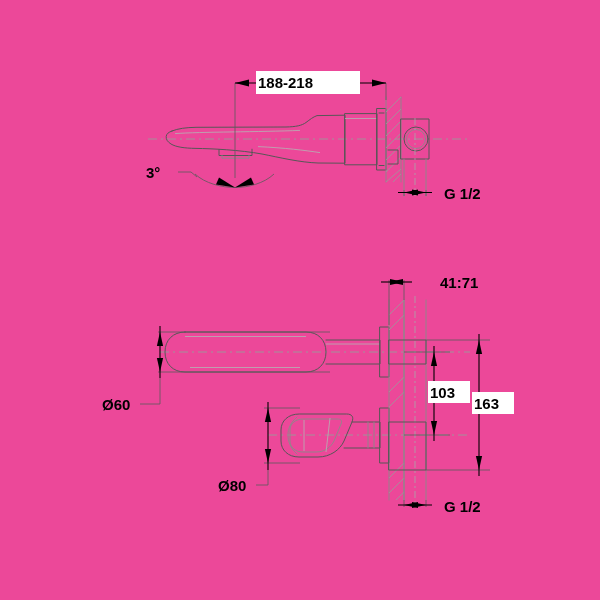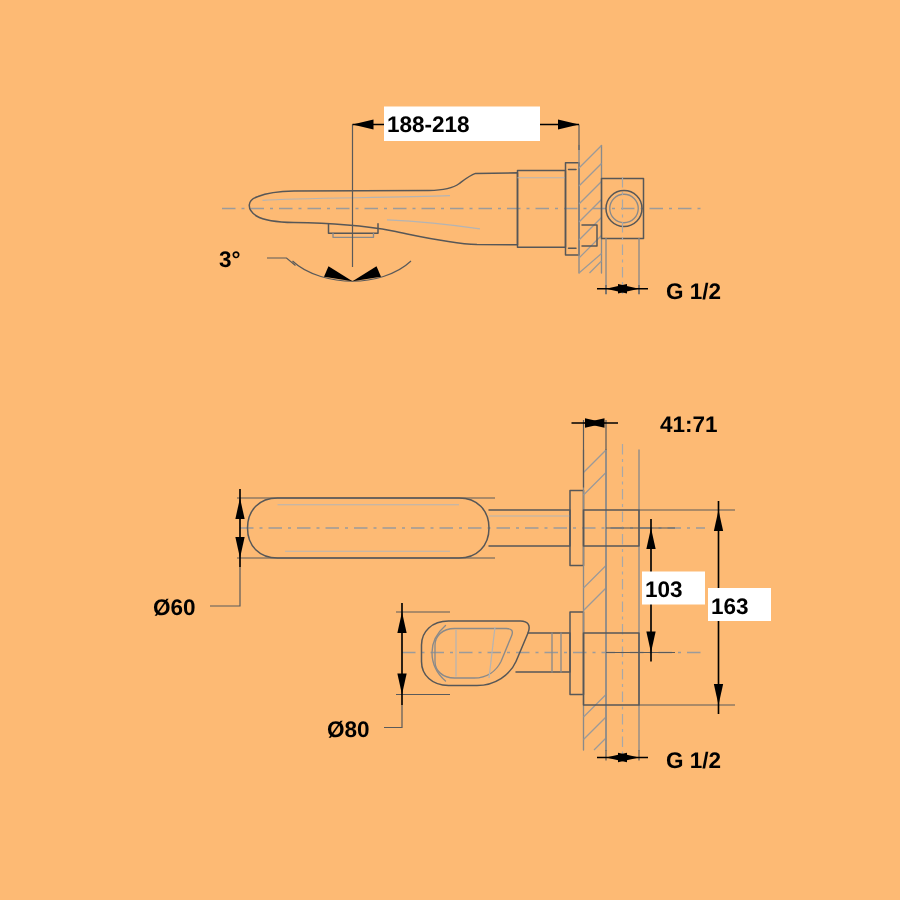--- a/index.html
+++ b/index.html
@@ -4,21 +4,21 @@
 <style>
   html, body {
     margin: 0;
     padding: 0;
     background: #ffffff;
   }
   #drawing-root {
     position: relative;
     width: 600px;
     height: 600px;
-    background: #fdba74;
+    background: #ec4899;
     font-family: "Liberation Sans", sans-serif;
     overflow: hidden;
   }
   svg.sheet {
     position: absolute;
     left: 0;
     top: 0;
     width: 600px;
     height: 600px;
   }

